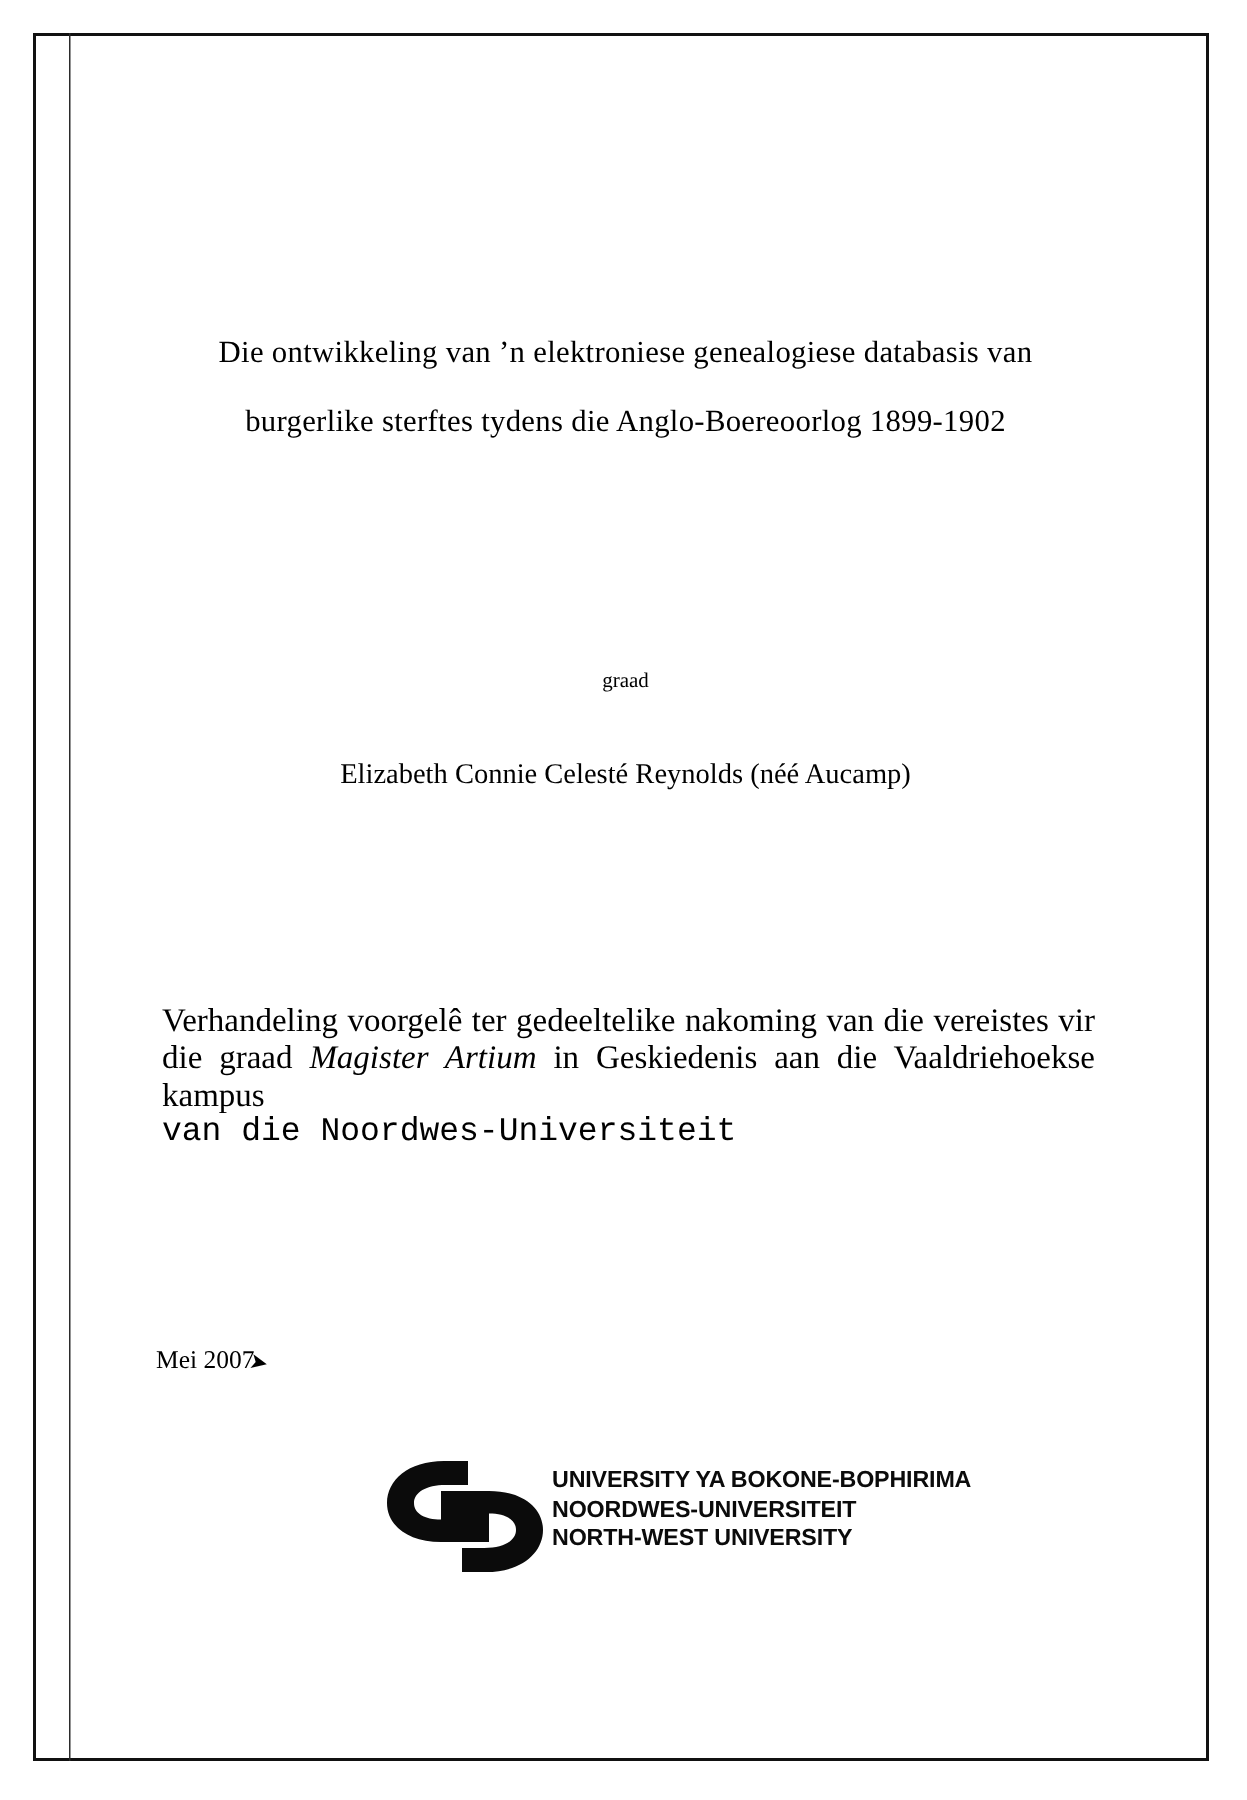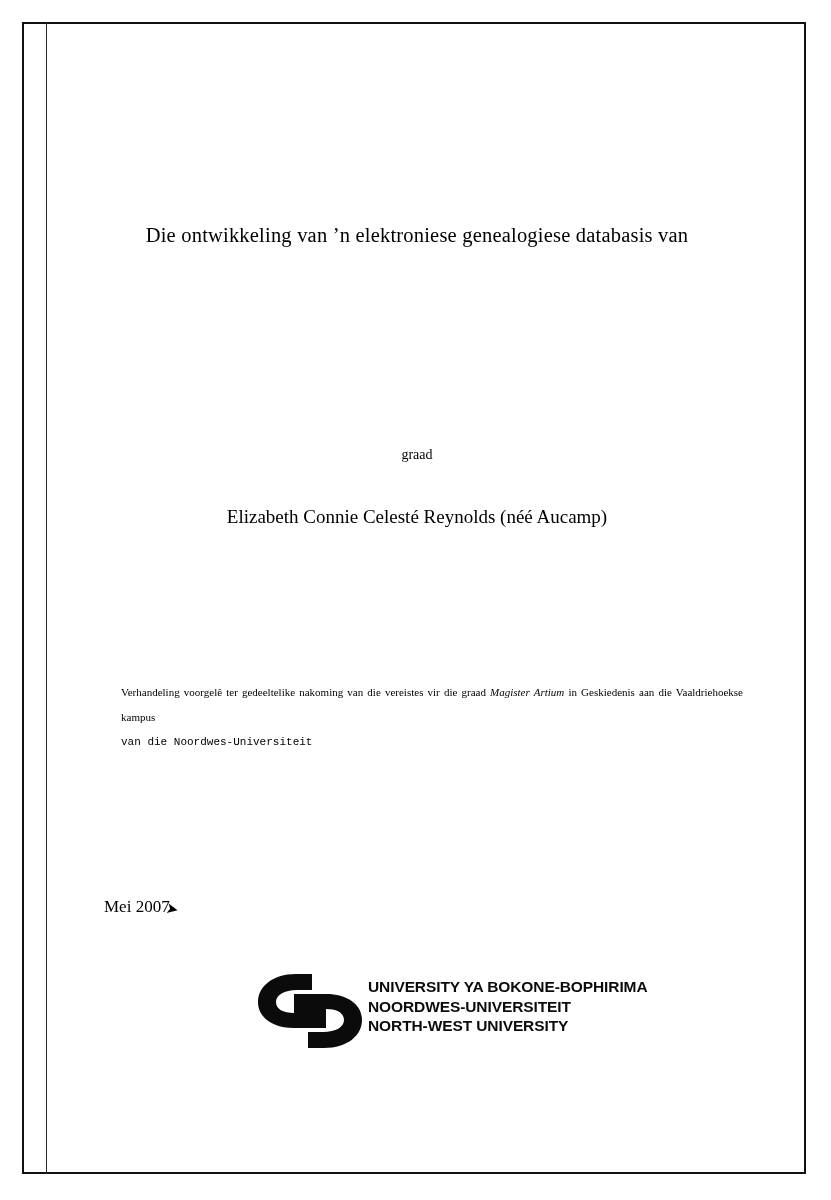--- a/index.html
+++ b/index.html
@@ -78,27 +78,26 @@
     left: 0;
     width: 626px;
     text-align: center;
     font-size: 19px;
   }
 
   
   .declaration {
     position: absolute;
     top: 645px;
-    left: 17px;
+    left: 4px;
     width: 622px;
-    font-size: 11px;
+    font-size: 22px;
     line-height: 25px;
     text-align: justify;
     text-justify: inter-word;
-    margin-top: 13px;
   }
   .declaration .last-line {
     text-align: left;
     font-family: Liberation Mono, monospace;
   }
   .declaration em {
     font-style: italic;
   }
 
   
@@ -158,20 +157,21 @@
 
 <div class="page">
 
   <div class="scan-border"></div>
   <div class="scan-border-inner"></div>
 
   <div class="content">
 
     <div class="title">
       <span class="line">Die ontwikkeling van ’n elektroniese genealogiese databasis van</span>
+      <span class="line">burgerlike sterftes tydens die Anglo-Boereoorlog 1899-1902</span>
     </div>
 
     <div class="deur">graad</div>
 
     <div class="author">Elizabeth Connie Celesté Reynolds (néé Aucamp)</div>
 
     <div class="declaration">
       <span>Verhandeling voorgelê ter gedeeltelike nakoming van die vereistes vir die graad </span><em>Magister Artium</em><span> in Geskiedenis aan die Vaaldriehoekse kampus</span>
       <div class="last-line">van die Noordwes-Universiteit</div>
     </div>

